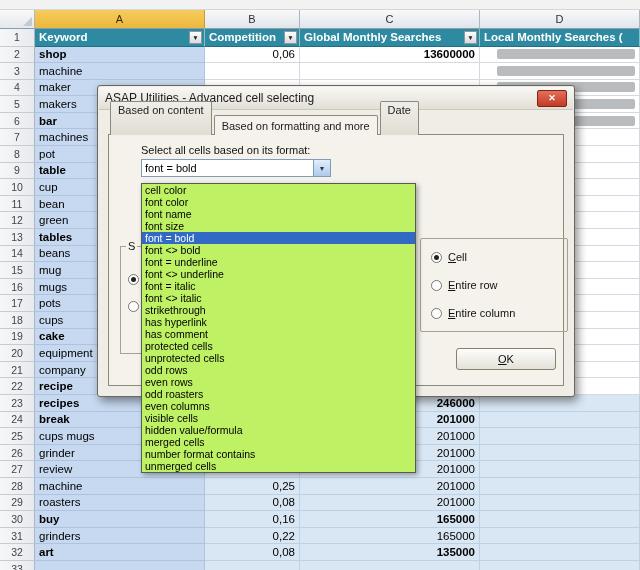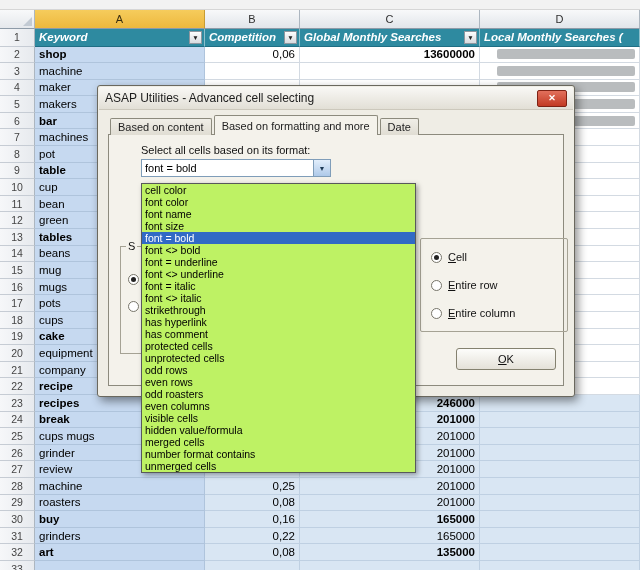--- a/index.html
+++ b/index.html
@@ -28,40 +28,40 @@
         font-size:10.5px;color:#444;display:flex;align-items:center;justify-content:center;}
   .cell{box-sizing:border-box;font-size:11.5px;color:#000;display:flex;align-items:center;
         overflow:hidden;white-space:nowrap;border-right:1px solid #D3DAE2;border-bottom:1px solid #D3DAE2;
         padding:0 4px;background:#fff;}
   .cell.num{justify-content:flex-end;}
   .cell.selA{background:#C6D9F0;border-color:#AFC4DC;}
   .cell.selL{background:#D9E6F3;border-color:#BFD0E2;}
   .cell.bold{font-weight:700;}
   .hdrcell{background:#2E8AA0;color:#fff;font-weight:700;font-size:11.5px;display:flex;align-items:center;
            box-sizing:border-box;border-right:1px solid rgba(255,255,255,.45);border-bottom:1px solid #1F6E84;
-           padding:0 2px 0 4px;overflow:hidden;white-space:nowrap;font-style:italic;}
+           padding:0 2px 0 4px;overflow:hidden;white-space:nowrap;}
   .filterbtn{margin-left:auto;width:13px;height:13px;flex:0 0 13px;
              background:linear-gradient(#FDFDFD,#D8DBDF);border:1px solid #8F979F;
              display:flex;align-items:center;justify-content:center;font-size:6.5px;color:#222;
              box-sizing:border-box;}
   .blur{margin-left:auto;width:138px;height:10px;background:#B9BCBE;border-radius:2px;}
 
   
   .dialog{position:absolute;left:97px;top:85px;width:476px;height:310px;background:#EFEDE5;
           border:1px solid #6A685E;border-radius:3px;box-shadow:3px 4px 10px rgba(0,0,0,.45);z-index:10;}
   .titlebar{position:absolute;left:1px;top:1px;right:1px;height:23px;
             background:linear-gradient(#F9F8F5,#E2DFD6);border-bottom:1px solid #CCC8BC;
             border-radius:2px 2px 0 0;display:flex;align-items:center;padding:0 6px;box-sizing:border-box;}
   .title{font-size:12px;color:#1C1C1C;}
   .closebtn{margin-left:auto;width:30px;height:17px;background:linear-gradient(#E2705C,#C23A24);
             border:1px solid #7E2214;border-radius:2px;color:#fff;font-size:9px;font-weight:bold;
             display:flex;align-items:center;justify-content:center;box-sizing:border-box;}
   .tabs{position:absolute;left:12px;top:29px;display:flex;align-items:flex-end;height:20px;z-index:2;}
   .tab{font-size:11px;color:#222;background:linear-gradient(#F0EEE7,#E0DDD3);border:1px solid #8C8A7D;
-       border-bottom:none;border-radius:2px 2px 0 0;padding:2px 7px;margin-right:2px;height:17px;
+       border-bottom:none;border-radius:2px 2px 0 0;padding:2px 7px;margin-right:2px;height:34px;
        box-sizing:border-box;white-space:nowrap;}
   .tab.active{background:#F4F2EB;height:20px;padding-top:4px;position:relative;z-index:3;}
   .panel{position:absolute;left:10px;top:48px;width:456px;height:252px;background:#F4F2EB;
          border:1px solid #8C8A7D;box-sizing:border-box;z-index:1;}
   .format-label{position:absolute;left:43px;top:58px;font-size:11px;color:#111;z-index:2;}
   .combo{position:absolute;left:43px;top:73px;width:190px;height:18px;background:#fff;
          border:1px solid #7F9DB9;display:flex;align-items:center;box-sizing:border-box;z-index:2;}
   .combo-text{flex:1;font-size:11px;padding-left:3px;overflow:hidden;white-space:nowrap;}
   .combo-arrow{width:17px;height:16px;background:linear-gradient(#E2EEFB,#AEC9E9);
                border-left:1px solid #7F9DB9;display:flex;align-items:center;justify-content:center;

